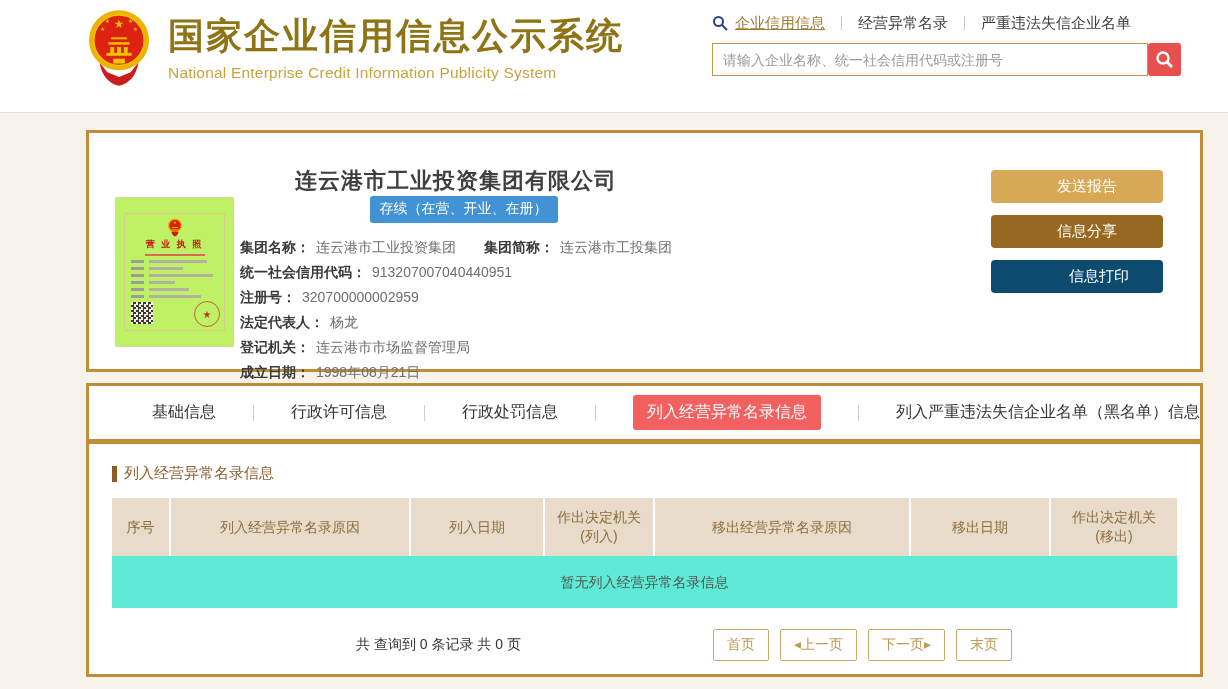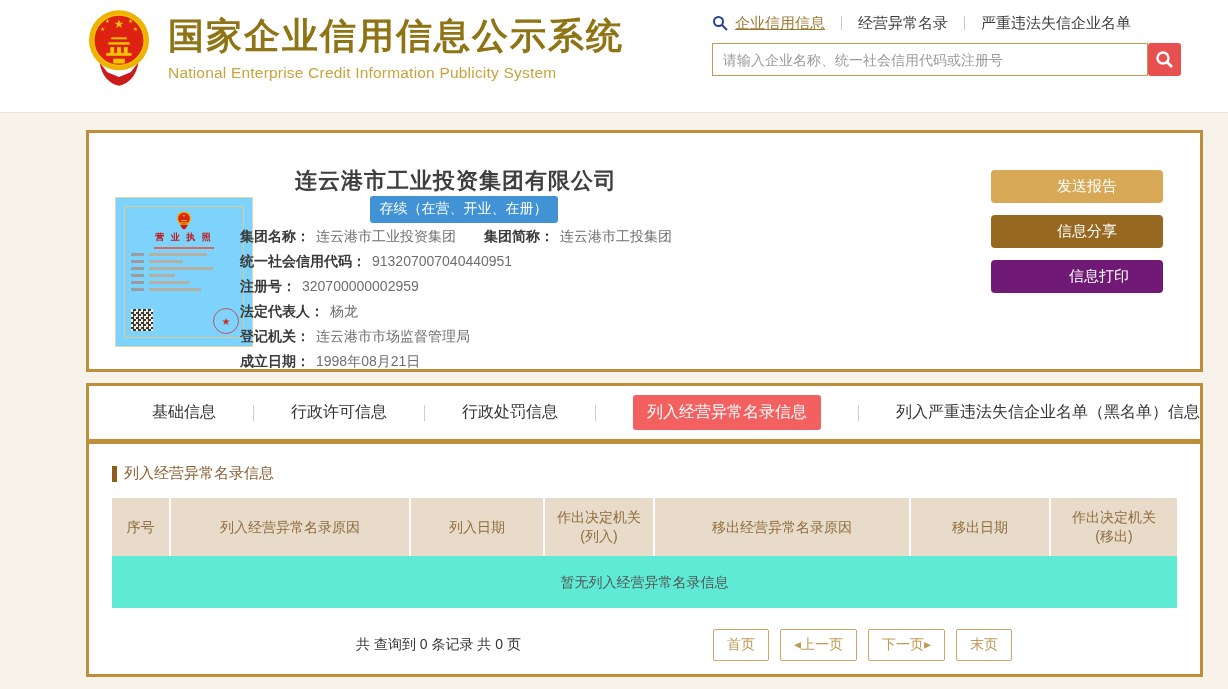--- a/index.html
+++ b/index.html
@@ -34,22 +34,22 @@
   }
   .search-input::placeholder { color:#9a9a9a; }
   .search-btn {
     width:33px; height:33px; background:#e85050; border:none; border-radius:3px;
     display:flex; align-items:center; justify-content:center; cursor:pointer; margin-left:0;
   }
   
   .card { position:absolute; left:86px; width:1117px; background:#fff; border:3px solid #bf8e3b; }
   .card1 { top:130px; height:242px; }
   .license {
-    position:absolute; left:26px; top:64px; width:138px; height:150px;
-    background:#7dd3fc; border:1px solid #e3d6ad; padding:8px 8px; cursor:pointer;
+    position:absolute; left:26px; top:64px; width:119px; height:150px;
+    background:#bef264; border:1px solid #e3d6ad; padding:15px 8px; cursor:pointer;
   }
   .license-inner { width:100%; height:100%; border:1px solid #dcc98f; position:relative; padding-top:3px; }
   .license-emblem { display:block; margin:0 auto; width:16px; height:20px; }
   .license-title { text-align:center; color:#c01616; font-size:9px; font-weight:bold; letter-spacing:2px; margin-top:1px; white-space:nowrap; }
   .license-redline { width:60px; height:2px; background:#d86a5a; margin:3px auto 4px; }
   .license-row { display:flex; margin:0 6px 4px; }
   .license-row .lab { width:13px; height:3px; background:#9c9c9c; margin-right:5px; }
   .license-row .val { height:3px; background:#b5b0a4; }
   .license-qr {
     position:absolute; left:6px; bottom:6px; width:22px; height:22px;
@@ -57,34 +57,34 @@
   }
   .license-seal {
     position:absolute; right:4px; bottom:3px; width:26px; height:26px; border-radius:50%;
     border:1.5px solid rgba(206,44,34,.75); color:#ce2c22; font-size:10px;
     display:flex; align-items:center; justify-content:center;
   }
   .company-info { position:absolute; left:151px; top:33px; }
   .name-row { display:flex; align-items:center;flex-direction:column; }
   .company-name { font-size:22px; font-weight:bold; color:#3f3f3f; letter-spacing:1px; }
   .status-badge { margin-left:15px; background:#4193d5; color:#fff; font-size:14px; padding:4px 10px 5px; border-radius:3px; white-space:nowrap; }
-  .fields { margin-top:1px; font-size:14px; }
+  .fields { margin-top:12px; font-size:14px; }
   .field-row { height:25px; line-height:25px; white-space:nowrap; }
   .flabel { font-weight:bold; color:#3a3a3a; }
   .fvalue { color:#6e6e6e; margin-left:6px; }
   .fgap { display:inline-block; width:28px; }
   .actions { position:absolute; right:37px; top:37px; }
   .action-btn {
     display:block; width:172px; height:33px; margin-bottom:12px; border:none; border-radius:4px;
     color:#fff; font-size:15px; text-align:center; padding-left:20px; cursor:pointer;
     font-family:"Liberation Sans", sans-serif;
   }
   .btn-0 { background:#d7a957; }
   .btn-1 { background:#97681f; }
-  .btn-2 { background:#701a75;padding-left:44px; }
+  .btn-2 { background:#0c4a6e;padding-left:44px; }
   
   .card2 { top:383px; height:294px; }
   .tab-row { height:53px; display:flex; align-items:center; padding-left:36px; font-size:16px; color:#333;justify-content:flex-end; }
   .tab { cursor:pointer; white-space:nowrap; }
   .tab.active { background:#f2605f; color:#fff; padding:7px 14px; border-radius:3px; }
   .tab-sep { width:1px; height:16px; background:#cfcfcf; margin:0 37px; }
   .card2-divider { height:5px; background:#bf8e3b; }
   .content { padding:20px 23px 0; }
   .section-title { display:flex; align-items:center; margin-bottom:15px; }
   .section-bar { width:5px; height:16px; background:#8f5c1f; margin-right:7px; }

